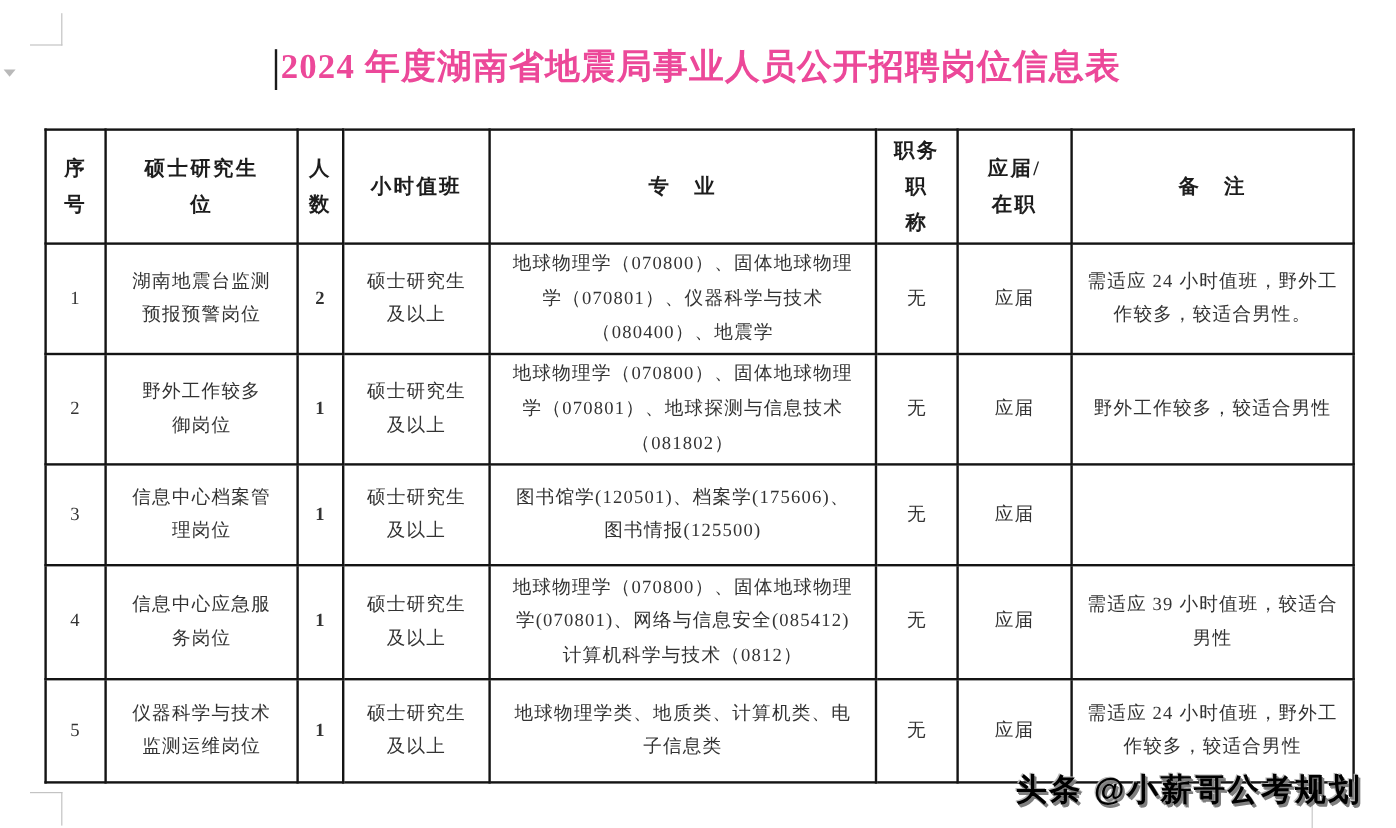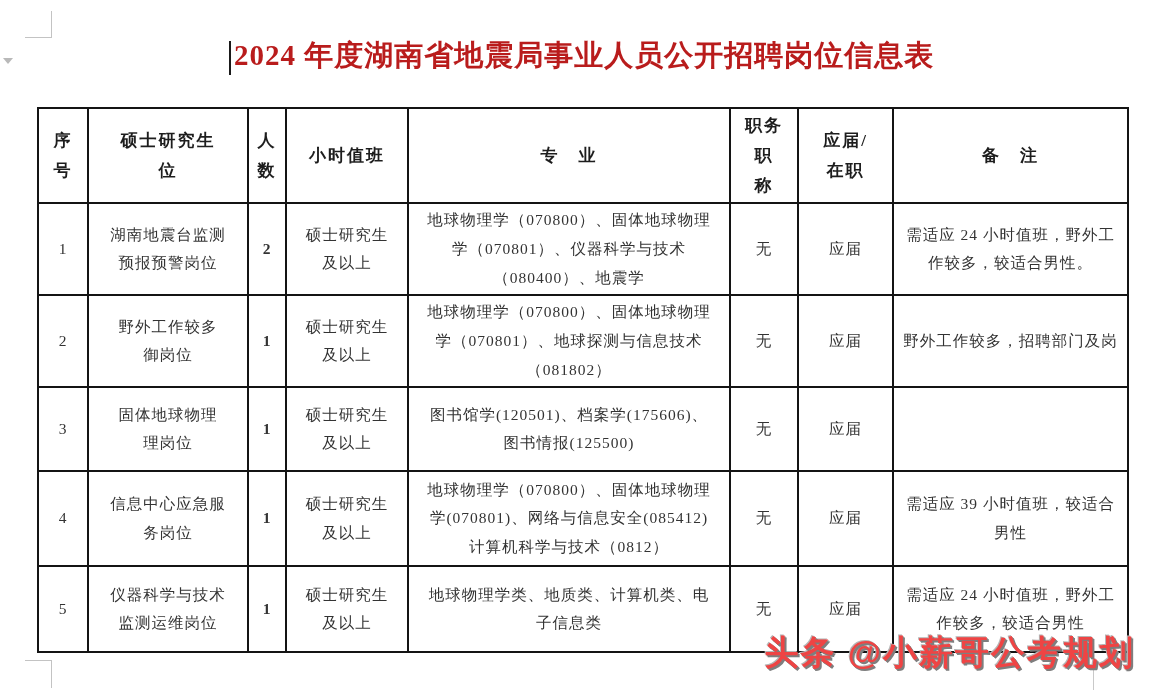--- a/index.html
+++ b/index.html
@@ -32,21 +32,21 @@
     border-top: 6px solid #b9b9b9;
   }
 
   .title-wrap {
     position: absolute;
     left: 0; top: 36px; width: 100%;
     text-align: center;
     font-size: 29px;
     font-weight: bold;
     letter-spacing: 1px;
-    color: #b91c1c;
+    color: #ec4899;
     white-space: nowrap;
   }
   .caret {
     display: inline-block;
     width: 2px; height: 34px;
     background: #1a1a1a;
     vertical-align: middle;
     margin-right: 3px;
   }
 
@@ -80,24 +80,24 @@
   }
   td.cell-dept, td.cell-degree, td.cell-duty, td.cell-status { letter-spacing: 2.5px; }
   td.cell-count { font-weight: bold; font-size: 16px; color: #16161f; letter-spacing: 0; }
   td.cell-serial { letter-spacing: 0; }
   td.cell-major, td.cell-note { letter-spacing: 1.5px; }
 
   .watermark {
     position: absolute;
     right: 28px; bottom: 14px;
     font-family: "Liberation Sans", "DejaVu Sans", sans-serif;
-    font-size: 34px;
+    font-size: 26px;
     font-weight: bold;
     letter-spacing: 2px;
-    color: #ef4444;
+    color: #000000;
     text-shadow:
       2px 2px 0 #7e7e7e,
       -1px -1px 0 #b5b5b5,
       1px 1px 0 #8d8d8d;
     white-space: nowrap;
   }
   .stray-line {
     position: absolute;
     left: 1093px; top: 656px;
     width: 1px; height: 34px;
@@ -172,25 +172,25 @@
         <td class="cell-dept">野外工作较多
 御岗位</td>
         <td class="cell-count">1</td>
         <td class="cell-degree">硕士研究生
 及以上</td>
         <td class="cell-major">地球物理学（070800）、固体地球物理
 学（070801）、地球探测与信息技术
 （081802）</td>
         <td class="cell-duty">无</td>
         <td class="cell-status">应届</td>
-        <td class="cell-note">野外工作较多，招聘部门及岗</td>
+        <td class="cell-note">野外工作较多，较适合男性</td>
       </tr>
       <tr style="height:84px">
         <td class="cell-serial">3</td>
-        <td class="cell-dept">固体地球物理
+        <td class="cell-dept">信息中心档案管
 理岗位</td>
         <td class="cell-count">1</td>
         <td class="cell-degree">硕士研究生
 及以上</td>
         <td class="cell-major">图书馆学(120501)、档案学(175606)、
 图书情报(125500)</td>
         <td class="cell-duty">无</td>
         <td class="cell-status">应届</td>
         <td class="cell-note"></td>
       </tr>

